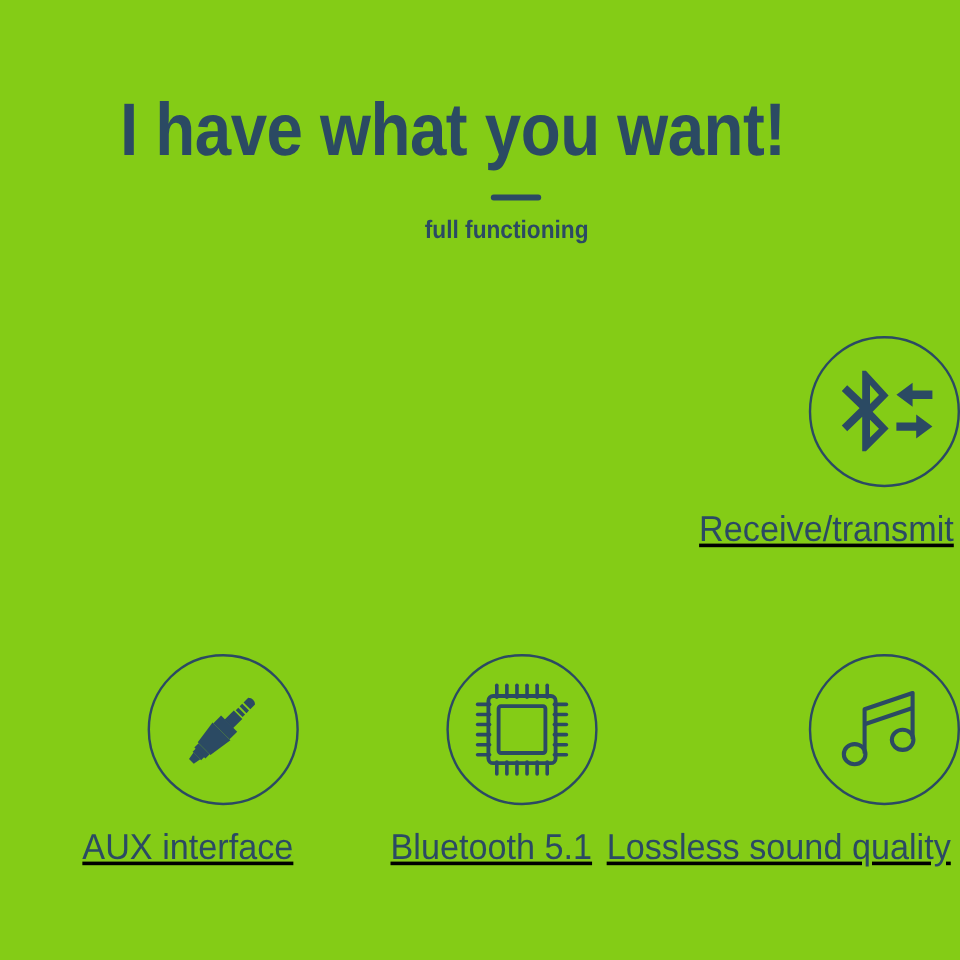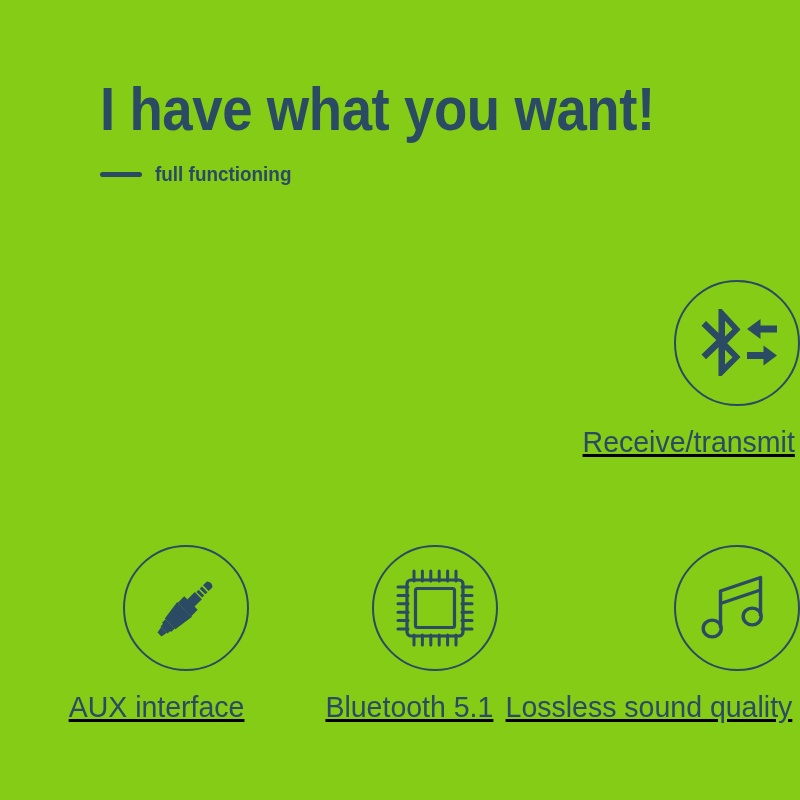--- a/index.html
+++ b/index.html
@@ -40,20 +40,21 @@
     transform: scaleX(0.88);
     transform-origin: left center;
     white-space: nowrap;
   }
 
   .subline {
     margin-top: 16px;
     display: flex;
     align-items: center;
     gap: 13px;
+    flex-direction: column;
   }
 
   .sub-dash {
     display: block;
     width: 42px;
     height: 5px;
     border-radius: 3px;
     background: #2b4a63;
     flex: 0 0 auto;
   }

